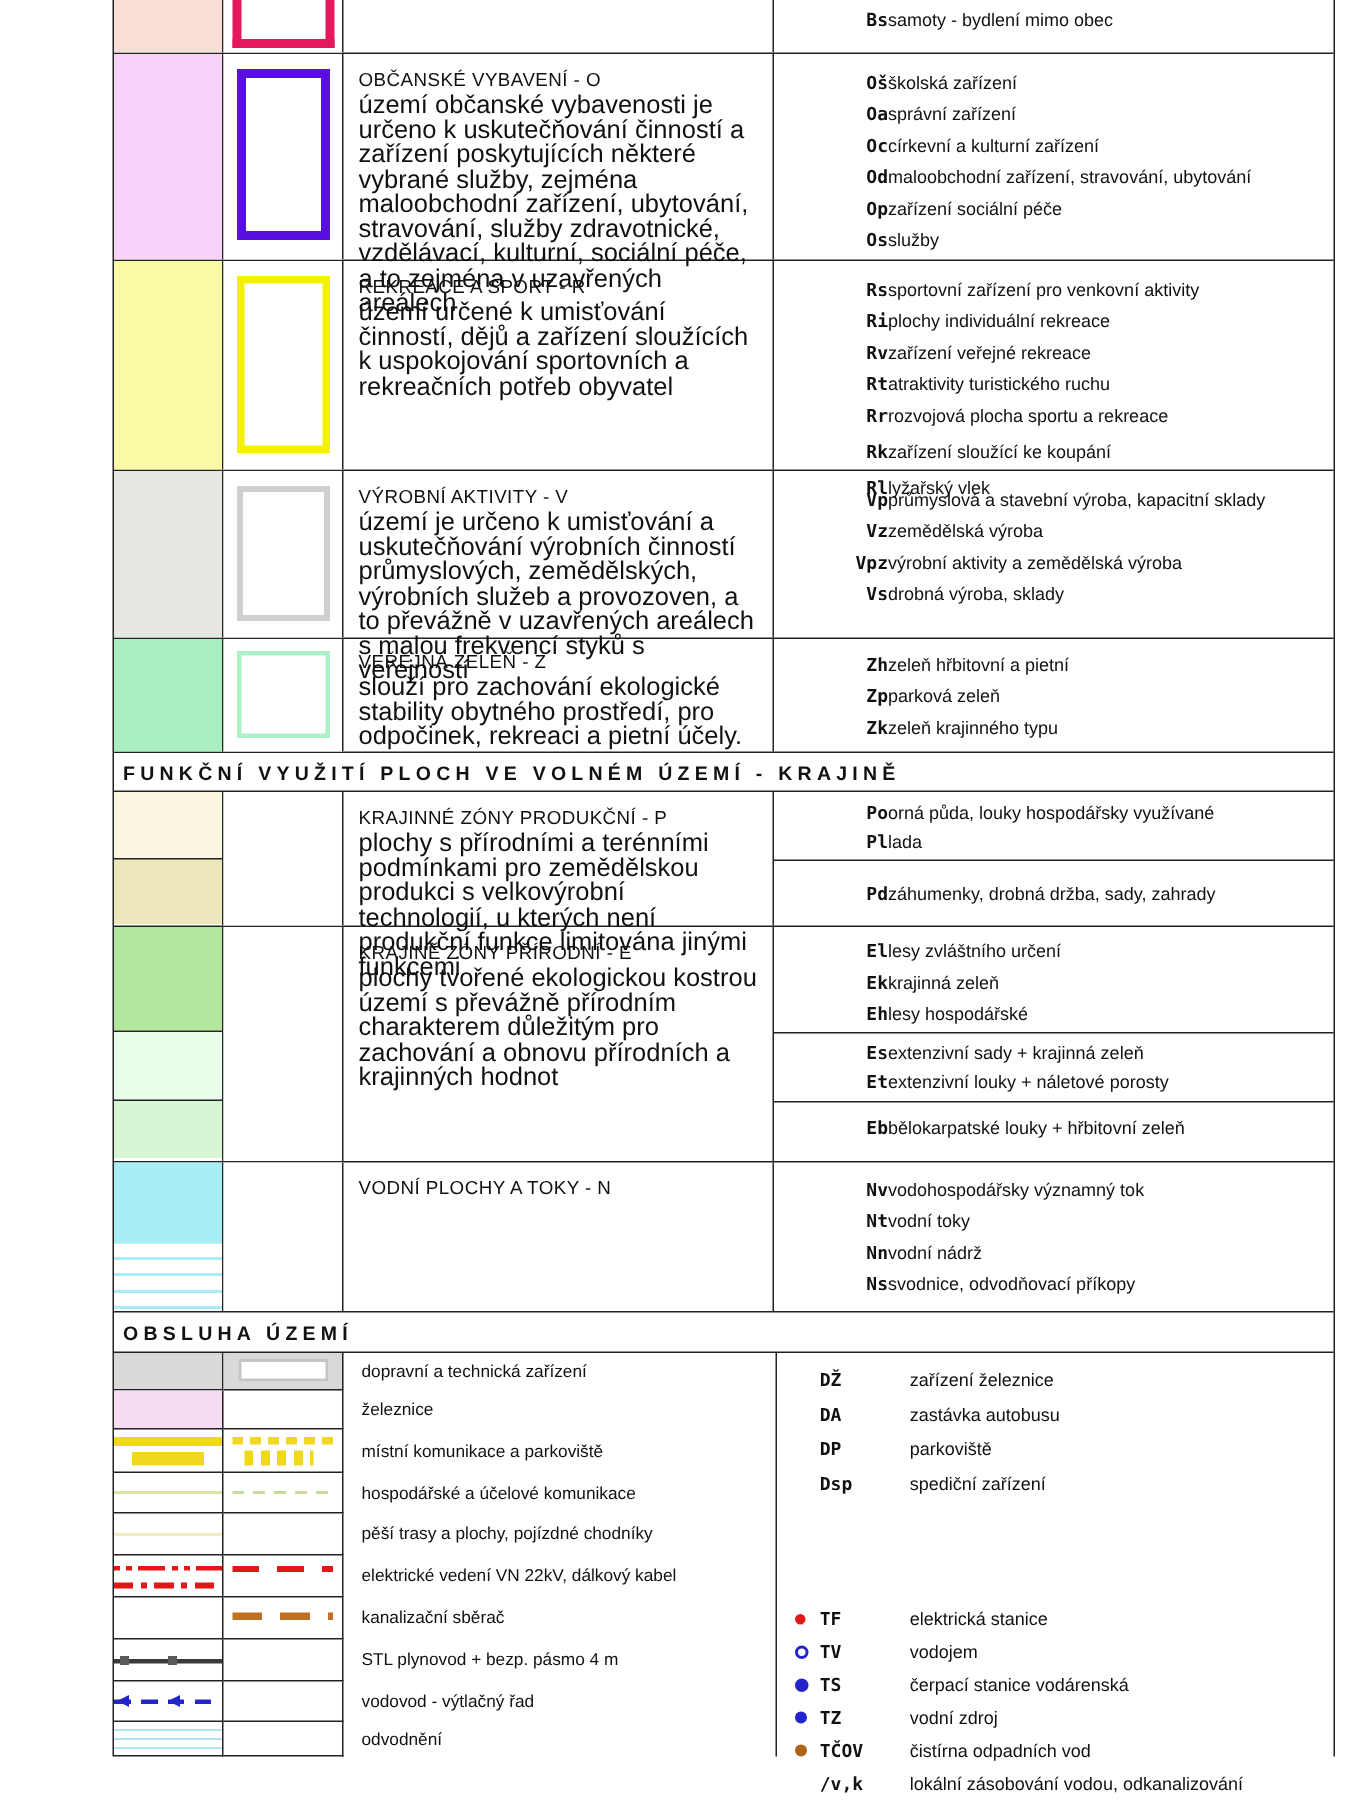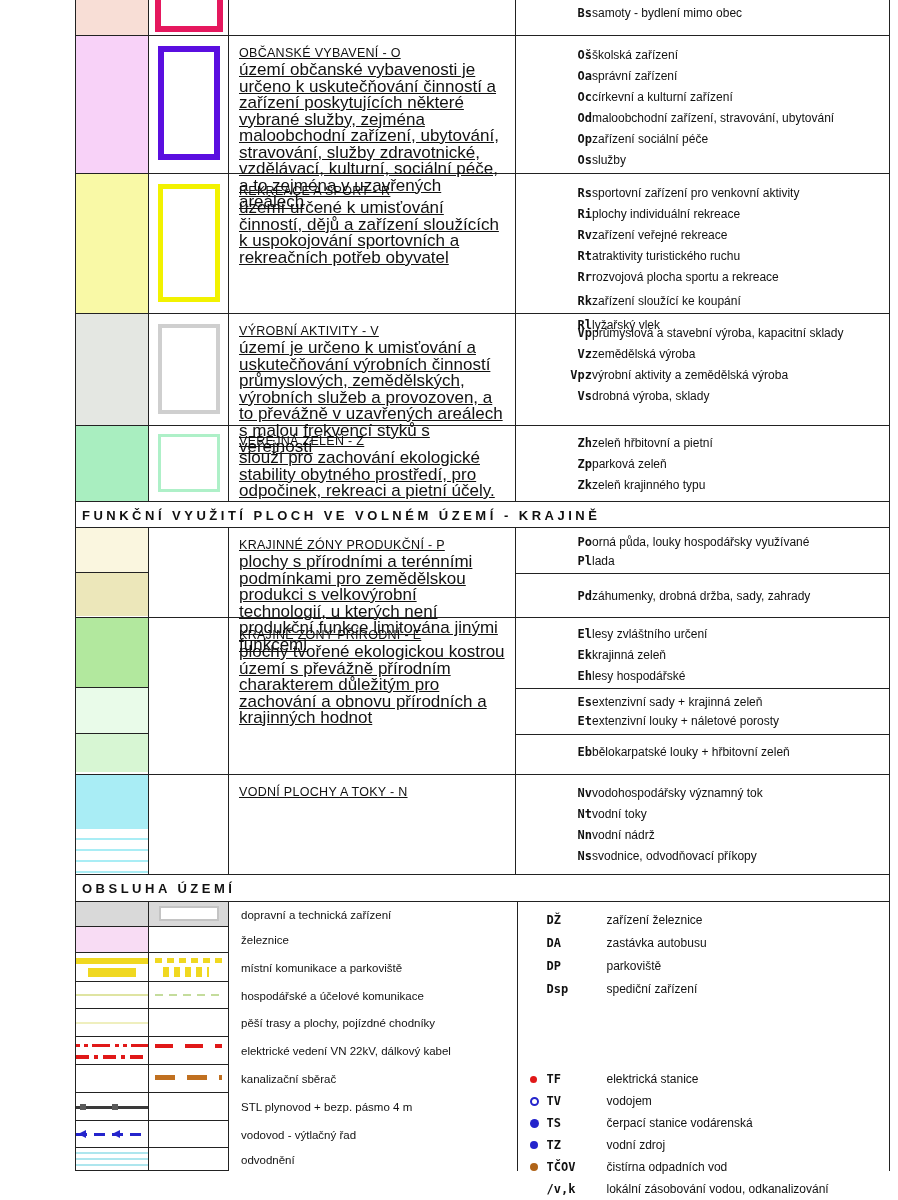--- a/index.html
+++ b/index.html
@@ -4,21 +4,21 @@
 <style>
   * { box-sizing: border-box; margin:0; padding:0; }
   html,body { background:#fff; width:898px; }
   body { font-family:"Liberation Sans", sans-serif; color:#111; }
   .page { position:relative; width:898px; height:1200px; background:#fff; overflow:hidden; }
   .tbl { position:absolute; left:75px; top:0; width:815px;
          border-left:1.5px solid #222; border-right:1.5px solid #222; }
   .row { display:flex; border-bottom:1.5px solid #222; }
   .c1 { width:73px; border-right:1.5px solid #222; flex:none; position:relative; }
   .c2 { width:80px; border-right:1.5px solid #222; flex:none; position:relative; background:#fff; }
-  .c3 { width:287px; border-right:1.5px solid #222; flex:none; padding:10px 10px 6px 10px;text-decoration:underline; }
+  .c3 { width:287px; border-right:1.5px solid #222; flex:none; padding:10px 10px 6px 10px; }
   .c4 { flex:1; position:relative;text-align:right; }
   .box { margin:10px auto 0 auto; width:62px; background:#fff; }
   .stitle { font-size:12.5px; letter-spacing:0.3px; margin-bottom:2px; }
   .sdesc { font-size:17px; line-height:16.5px; }
   .crow { padding-left:12px; height:21px; display:flex; align-items:center; }
   .code { font-family:"DejaVu Sans Mono", monospace; font-weight:bold; font-size:12px; width:64px; flex:none; }
   .cdesc { font-size:12px; }
   .cgroup { padding-top:6px; }
   .cgroup + .cgroup { border-top:1.5px solid #222; }
   .hdr { font-size:13px; font-weight:bold; letter-spacing:3.5px; padding:5px 4px 4px 6px; display:flex; align-items:center; }

